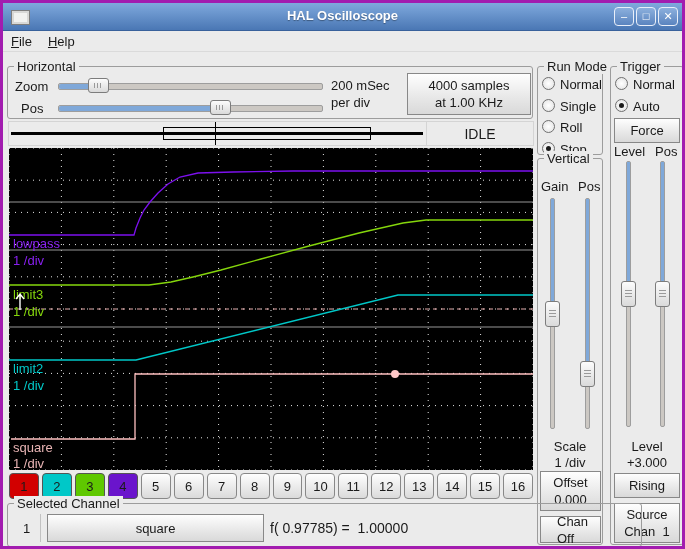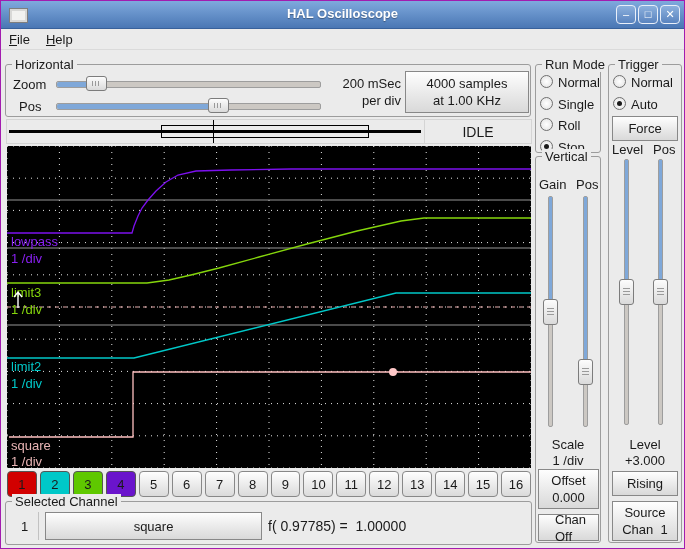--- a/index.html
+++ b/index.html
@@ -1,18 +1,18 @@
 <!DOCTYPE html>
 <html><head>
 <meta charset="utf-8">
 <style>
   html,body{margin:0;padding:0;background:#9a9a9a;}
   .window{position:relative;width:685px;height:549px;background:#ebebeb;
     font-family:"Liberation Sans","DejaVu Sans",sans-serif;font-size:13px;color:#1a1a1a;
-    border:1px solid #a21caf;box-sizing:border-box;overflow:hidden;}
+    border:3px solid #a21caf;box-sizing:border-box;overflow:hidden;}
   .titlebar{position:absolute;left:0;top:0;width:100%;height:27px;
     background:linear-gradient(#7fa9dd,#4a77b4);border-bottom:1px solid #38619b;}
   .title{position:absolute;left:0;right:0;top:5px;text-align:center;color:#fff;font-weight:bold;
     text-shadow:0 1px 1px rgba(0,0,0,.35);}
   .win-icon{position:absolute;left:8px;top:7px;width:17px;height:13px;background:#f2f2f0;
     border:1px solid #7e7e7e;box-shadow:inset 0 0 0 2px #d8d8d6;}
   .winbtns{position:absolute;right:4px;top:4px;display:flex;gap:2px;}
   .winbtn{width:20px;height:19px;border:1px solid #e9eff9;border-radius:4px;box-sizing:border-box;
     background:linear-gradient(#8cb0dd,#5a84bf);color:#fff;font-size:11px;line-height:17px;
     text-align:center;cursor:default;}
@@ -84,21 +84,21 @@
       </div>
     <div class="handle" style="left: calc(15% - 10px);"></div>
   </div>
   <span class="lbl" style="left:18px;top:98px;">Pos</span>
   <div class="hslider" style="left:55px;top:97px;width:265px;">
     <div class="track">
         <div class="fill" style="width: 61%;"></div>
       </div>
     <div class="handle" style="left: calc(61% - 10px);"></div>
   </div>
-  <div class="lbl" style="left:328px;top:74px;width:72px;text-align:right;">
+  <div class="lbl" style="left:328px;top:74px;width:72px;text-align:left;">
     <div style="line-height:17px;">200 mSec</div>
     <div style="line-height:17px;">per div</div>
   </div>
   <div class="btn" style="left:404px;top:70px;width:124px;height:42px;">
     <div>4000 samples</div>
     <div>at 1.00 KHz</div>
   </div>
 
   <div style="position:absolute;left:5px;top:118px;width:526px;height:25px;border:1px solid #d4d4d4;box-sizing:border-box;">
     <div style="position:absolute;left:2px;top:10px;width:412px;height:3px;background:#000;"></div>
@@ -235,21 +235,21 @@
       <div class="chbtn">9</div>
       <div class="chbtn">10</div>
       <div class="chbtn">11</div>
       <div class="chbtn">12</div>
       <div class="chbtn">13</div>
       <div class="chbtn">14</div>
       <div class="chbtn">15</div>
       <div class="chbtn">16</div>
     </div>
 
-  <div class="groupbox" style="left:4px;top:500px;width:527px;height:44px;text-decoration:underline;">
+  <div class="groupbox" style="left:4px;top:500px;width:635px;height:44px;text-decoration:underline;">
     <span class="glabel">Selected Channel</span>
   </div>
   <span class="lbl" style="left:20px;top:518px;">1</span>
   <div style="position:absolute;left:37px;top:511px;width:1px;height:28px;background:#c2c2c2;"></div>
   <div class="btn" style="left:44px;top:511px;width:217px;height:28px;">square</div>
   <span class="lbl pre" style="left:267px;top:518px;font-size:14px;">f( 0.97785) =  1.00000</span>
 
 </div>
 
 </body></html>

